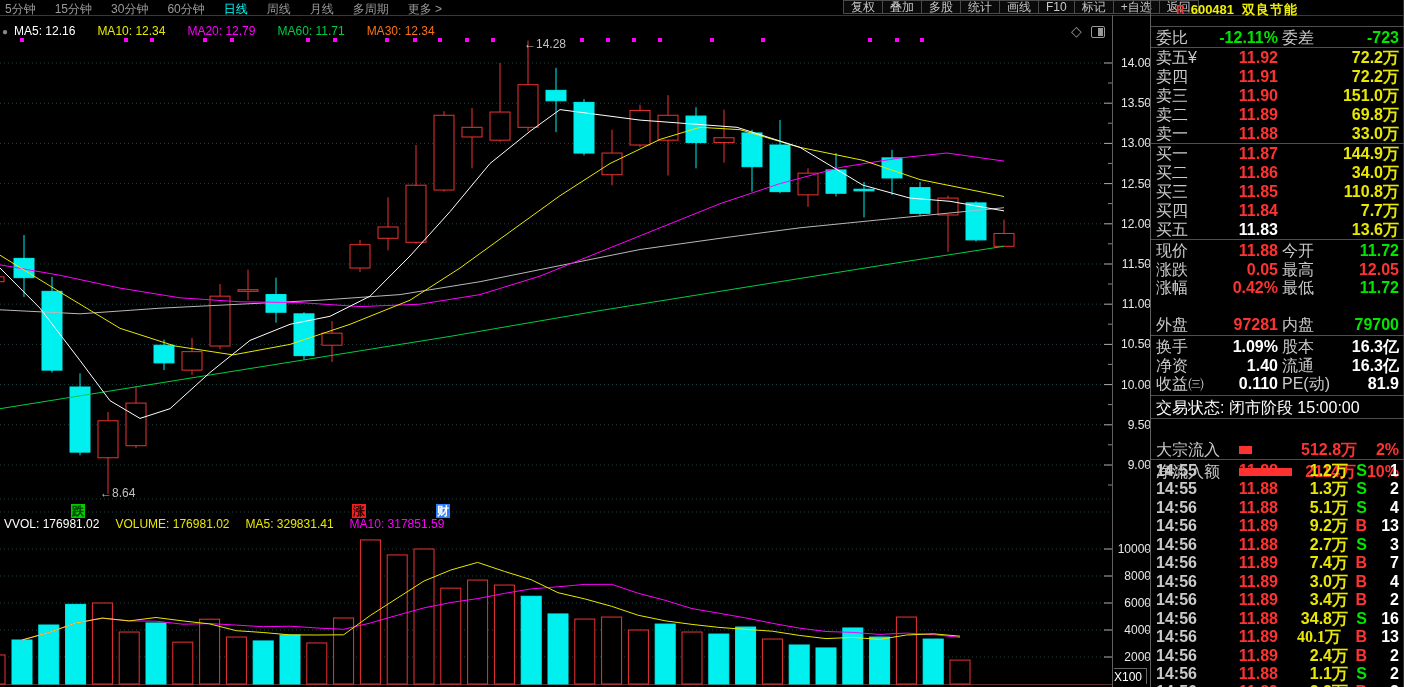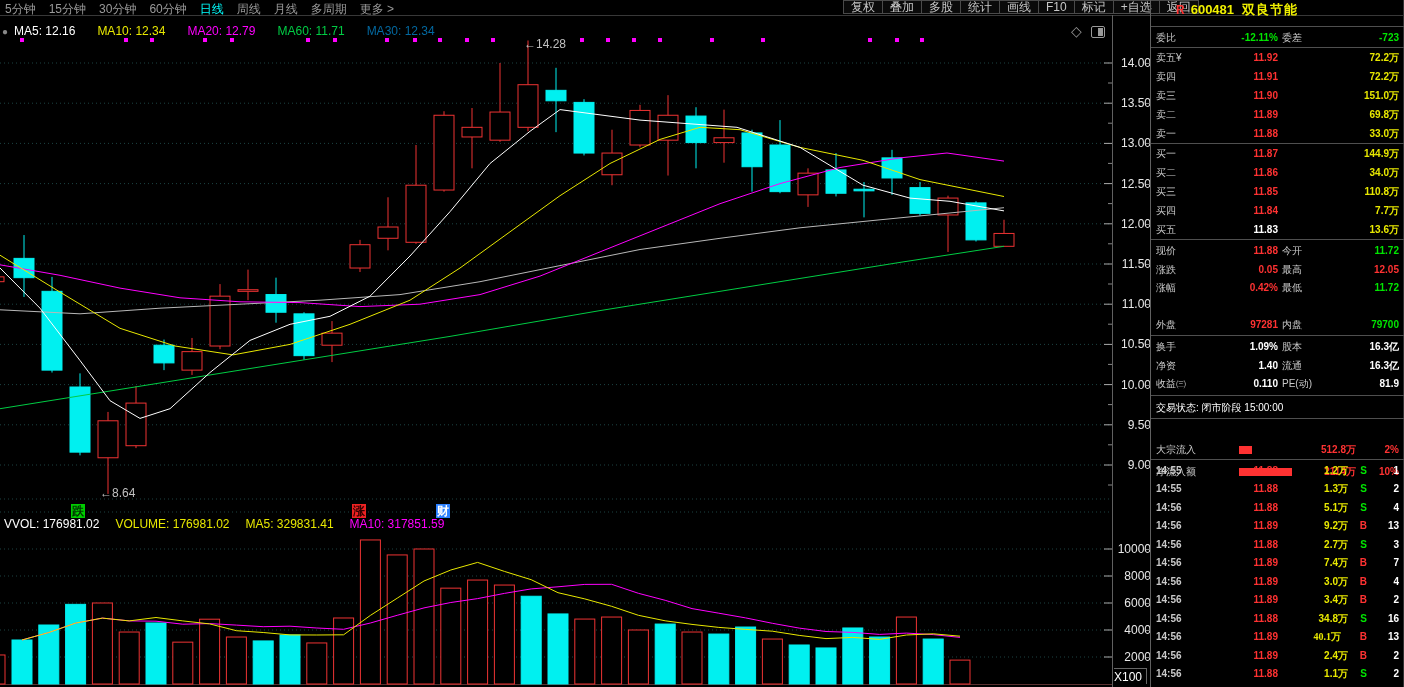--- a/index.html
+++ b/index.html
@@ -1,20 +1,20 @@
 <!DOCTYPE html>
 <html><head>
 <meta charset="utf-8">
 <style>
   html,body{margin:0;padding:0;background:#000;width:1404px;height:687px;overflow:hidden;
     font-family:"Liberation Sans","DejaVu Sans",sans-serif;-webkit-font-smoothing:none;}
   #app{position:relative;width:1404px;height:687px;background:#000;overflow:hidden;}
   
   #topbar{position:absolute;left:0;top:0;width:1404px;height:15px;}
-  #period-tabs{position:absolute;left:5px;top:1px;display:flex;gap:13px;font-size:12px;color:#9a9a9a;white-space:nowrap;}
+  #period-tabs{position:absolute;left:5px;top:1px;display:flex;gap:19px;font-size:12px;color:#9a9a9a;white-space:nowrap;}
   .ptab{cursor:default;}
   .ptab.active{color:#00ffff;}
   #more-tab{color:#9a9a9a;}
   #tool-buttons{position:absolute;left:843px;top:0px;display:flex;height:14px;}
   .tbtn{border:1px solid #4a4a4a;border-left:none;padding:0 7px;font-size:12px;line-height:13px;color:#c8c8c8;background:#0a0a0a;white-space:nowrap;}
   .tbtn:first-child{border-left:1px solid #4a4a4a;}
   #stock-title{position:absolute;left:1158px;top:1px;font-size:13px;font-weight:bold;white-space:nowrap;margin-left:18px;}
   #stock-flag{color:#ff3232;font-size:12px;}
   #stock-code{color:#f0f000;margin-left:6px;}
   #stock-name{color:#f0f000;margin-left:8px;letter-spacing:1px;}
@@ -33,21 +33,21 @@
   #vol-row span{margin-right:16px;}
   
   .badge{position:absolute;width:14px;height:14px;font-size:12px;line-height:14px;text-align:center;font-weight:bold;}
   
   .anno{position:absolute;color:#c0c0c0;font-size:12px;white-space:nowrap;}
   
   #diamond-icon{position:absolute;left:1071px;top:23px;color:#999;font-size:14px;}
   #panel-icon{position:absolute;left:1091px;top:26px;width:12px;height:10px;border:1px solid #999;border-radius:2px;}
   #panel-icon div{position:absolute;right:1px;top:1px;width:5px;height:8px;background:#999;}
   
-  #panel{position:absolute;left:1151px;top:0;width:253px;height:687px;overflow:hidden;font-size:10px;}
+  #panel{position:absolute;left:1151px;top:0;width:253px;height:687px;overflow:hidden;font-size:16px;}
   .prow{position:absolute;left:0;width:253px;height:18px;line-height:18px;white-space:nowrap;}
   .plabel{position:absolute;left:5px;color:#c9c9c9;}
   .pl2{position:absolute;left:131px;color:#c9c9c9;}
   .rnum{position:absolute;text-align:right;font-weight:bold;}
   .v1{left:40px;width:87px;}
   .v2{left:155px;width:93px;}
   .pdiv{position:absolute;left:0;width:253px;height:1px;background:#4f4f4f;}
   .red{color:#ff3232;}  .green{color:#00e600;}  .yellow{color:#e8e800;}
   .white{color:#ffffff;} .gray{color:#c9c9c9;}
   .flowbar{position:absolute;left:88px;top:6px;height:8px;background:#ff3232;}
@@ -269,21 +269,21 @@
         <span class="tbtn">返回</span>
       </div>
 </div>
 <div class="hline" style="left:0;top:15px;width:1404px;"></div>
 
 <div id="stock-title">
   <span id="stock-flag">R</span><span id="stock-code">600481</span><span id="stock-name">双良节能</span>
 </div>
 
 <div id="ma-bullet">●</div>
-<div id="ma-row"><span style="color: rgb(255, 255, 255);">MA5: 12.16</span><span style="color: rgb(232, 232, 0);">MA10: 12.34</span><span style="color: rgb(255, 0, 255);">MA20: 12.79</span><span style="color: rgb(0, 204, 68);">MA60: 11.71</span><span style="color: #0369a1;">MA30: 12.34</span></div>
+<div id="ma-row"><span style="color: rgb(255, 255, 255);">MA5: 12.16</span><span style="color: rgb(232, 232, 0);">MA10: 12.34</span><span style="color: rgb(255, 0, 255);">MA20: 12.79</span><span style="color: rgb(0, 204, 68);">MA60: 11.71</span><span style="color: #f97316;">MA30: 12.34</span></div>
 
 <div id="diamond-icon">◇</div>
 <div id="panel-icon">
       <div></div>
     </div>
 
 <div class="anno" style="left:524px;top:37px;">←14.28</div>
 <div class="anno" style="left:100px;top:486px;">←8.64</div>
 
 <div id="vol-row"><span style="color: rgb(255, 255, 255);">VVOL: 176981.02</span><span style="color: rgb(232, 232, 0);">VOLUME: 176981.02</span><span style="color: rgb(232, 232, 0); margin-top: 24px;">MA5: 329831.41</span><span style="color: rgb(255, 0, 255);">MA10: 317851.59</span></div>

